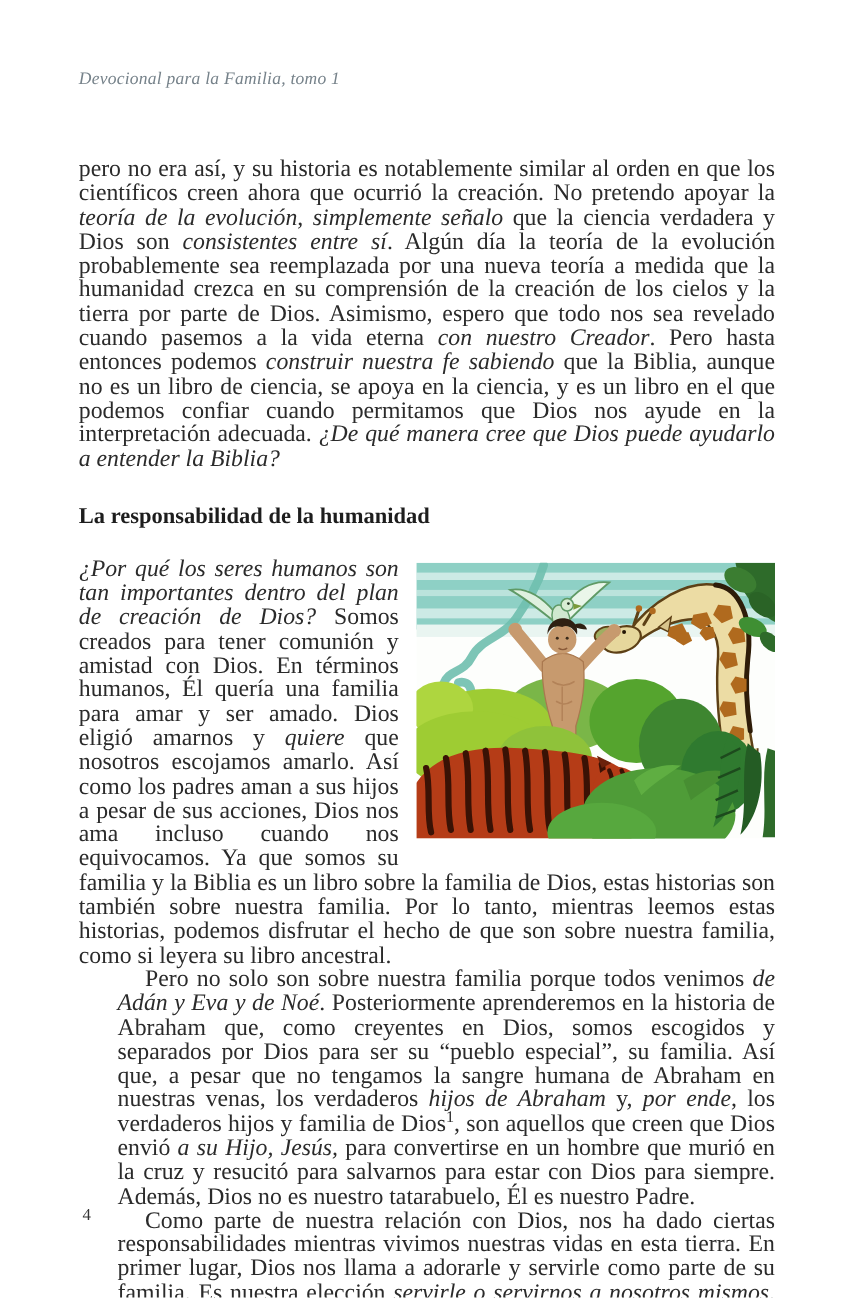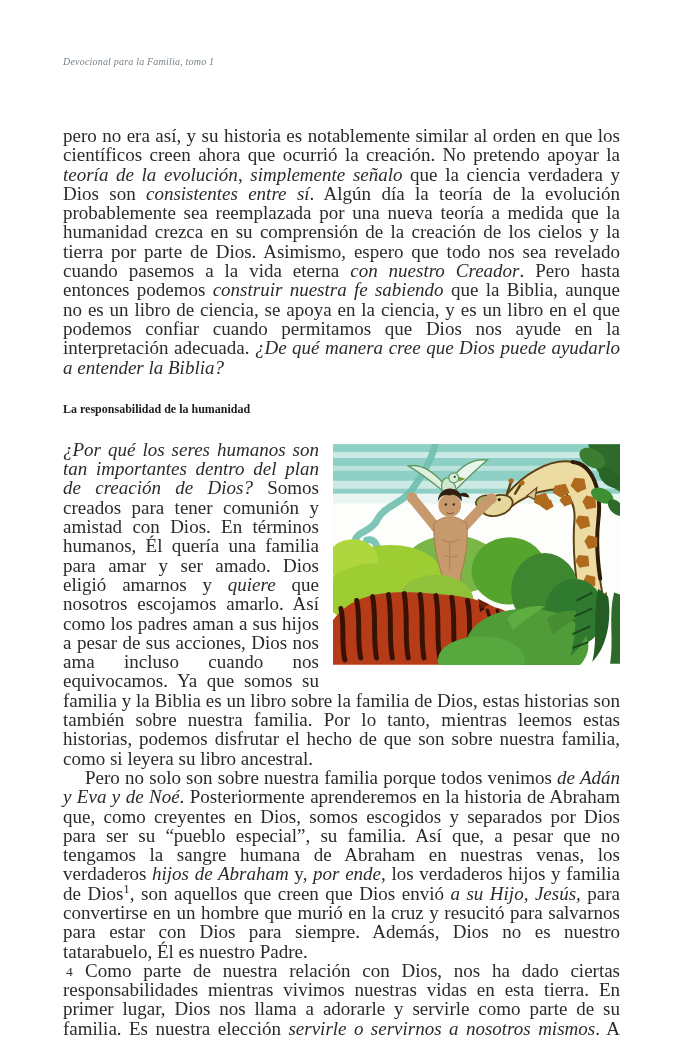--- a/index.html
+++ b/index.html
@@ -6,29 +6,29 @@
   body{
     width:681px;height:1038px;
     background:#ffffff;
     font-family:"Liberation Serif","DejaVu Serif",serif;
     color:#2b2b2b;
     position:relative;overflow:hidden;
   }
   .page{position:absolute;inset:0;background:#ffffff;}
   .running-header{
     position:absolute;top:56px;left:63px;
-    font-style:italic;font-size:10px;color:#76828a;letter-spacing:.2px;
+    font-style:italic;font-size:14px;color:#76828a;letter-spacing:.2px;
   }
   .content{position:absolute;top:126px;left:63px;width:557px;}
   .para{
     font-size:19px;line-height:19.3px;text-align:justify;margin:0;
   }
-  .indent{text-indent:22px;}
+  .indent{text-indent:22px;margin-left:31px;}
   .heading{
-    font-size:12px;font-weight:bold;color:#1d1d1d;
+    font-size:18px;font-weight:bold;color:#1d1d1d;
     margin:25px 0 23px 0;
   }
   .illustration{
     float:right;width:287px;height:221px;
     margin:4px 0 7px 14px;padding:0;
     overflow:hidden;
   }
   .illustration svg{display:block;}
   .page-number{
     position:absolute;top:964px;left:66px;

